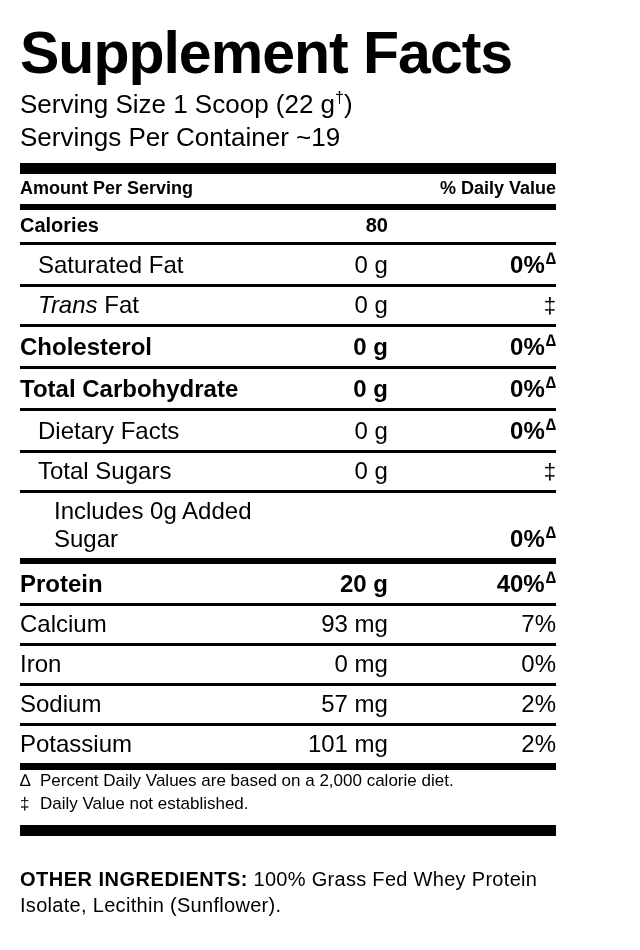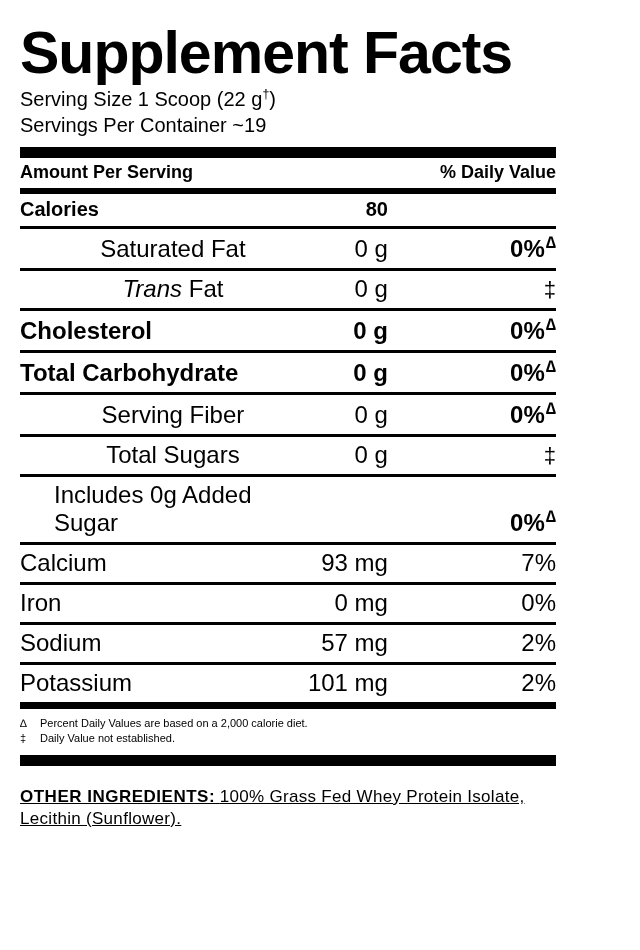--- a/index.html
+++ b/index.html
@@ -23,21 +23,21 @@
   }
   .title {
     font-size: 59px;
     font-weight: bold;
     line-height: 1.0;
     letter-spacing: -1px;
     margin: 6px 0 4px 0;
     white-space: nowrap;
   }
   .serving-line {
-    font-size: 20px;
+    font-size: 26px;
     line-height: 1.28;
     white-space: nowrap;
   }
   .sup {
     font-size: 0.62em;
     vertical-align: super;
   }
   .rule-thick {
     height: 11px;
     background: #000;
@@ -59,47 +59,45 @@
   .row-sep td {
     border-top: 3px solid #000;
   }
   .row-sep-med td {
     border-top: 6px solid #000;
   }
   .c-name { text-align: left; }
   .c-amt  { text-align: right; padding-right: 52px !important; white-space: nowrap; }
   .c-dv   { text-align: right; white-space: nowrap; }
   .bold { font-weight: bold; }
-  .indent1 { padding-left: 18px !important; text-align: center; }
+  .indent1 { padding-left: 18px !important; }
   .indent2 { padding-left: 34px !important; }
   .ital { font-style: italic; }
   .hdr td { font-size: 18px; font-weight: bold; padding-bottom: 6px; padding-top: 5px;}
   .hdr .c-dv { padding-right: 0; }
   .dagger {
     font-size: 0.70em;
     vertical-align: super;
     margin-left: 1px;
   }
   .dbl-dagger {
     font-size: 0.92em;
   }
   .footnotes {
-    margin-top: 7px;
-    font-size: 11px;
+    font-size: 17px;
     line-height: 1.35;
   }
   .footnotes .sym {
     display: inline-block;
     width: 20px;
   }
   .other {
-    margin-top: 20px;
-    font-size: 17px;
+    margin-top: 30px;
+    font-size: 20px;
     line-height: 1.3;
-    text-decoration: underline;
   }
   .other .label {
     font-weight: bold;
     letter-spacing: 0.5px;
   }
   .other .body {
     letter-spacing: 0.3px;
   }
   .calories-row td { font-size: 20px; }
 </style>
@@ -150,37 +148,42 @@
       <td class="c-dv bold"><span>0%</span><span class="dagger">∆</span></td>
     </tr>
 
     <tr class="row-sep">
       <td class="c-name bold">Total Carbohydrate</td>
       <td class="c-amt bold">0 g</td>
       <td class="c-dv bold"><span>0%</span><span class="dagger">∆</span></td>
     </tr>
 
     <tr class="row-sep">
-      <td class="c-name indent1">Serving Fiber</td>
+      <td class="c-name indent1">Dietary Facts</td>
       <td class="c-amt">0 g</td>
       <td class="c-dv bold"><span>0%</span><span class="dagger">∆</span></td>
     </tr>
 
     <tr class="row-sep">
       <td class="c-name indent1">Total Sugars</td>
       <td class="c-amt">0 g</td>
       <td class="c-dv dbl-dagger">‡</td>
     </tr>
 
     <tr class="row-sep">
       <td class="c-name indent2">Includes 0g Added Sugar</td>
       <td class="c-amt"></td>
       <td class="c-dv bold"><span>0%</span><span class="dagger">∆</span></td>
     </tr>
 
+    <tr class="row-sep-med">
+      <td class="c-name bold">Protein</td>
+      <td class="c-amt bold">20 g</td>
+      <td class="c-dv bold"><span>40%</span><span class="dagger">∆</span></td>
+    </tr>
 
     <tr class="row-sep">
       <td class="c-name">Calcium</td>
       <td class="c-amt">93 mg</td>
       <td class="c-dv">7%</td>
     </tr>
 
     <tr class="row-sep">
       <td class="c-name">Iron</td>
       <td class="c-amt">0 mg</td>

